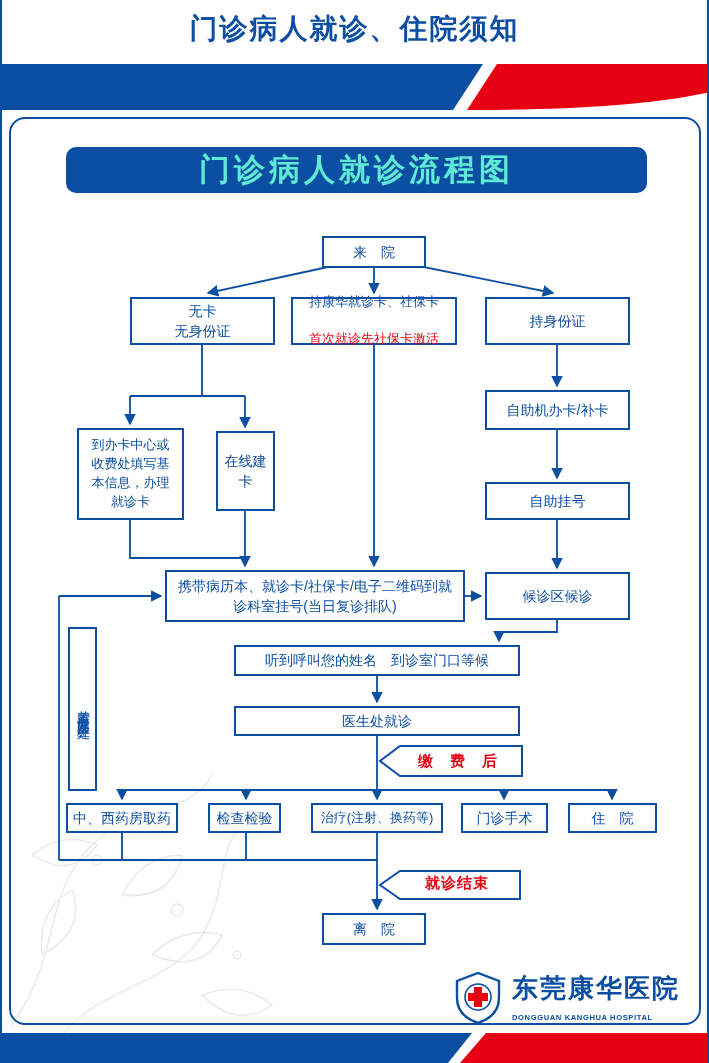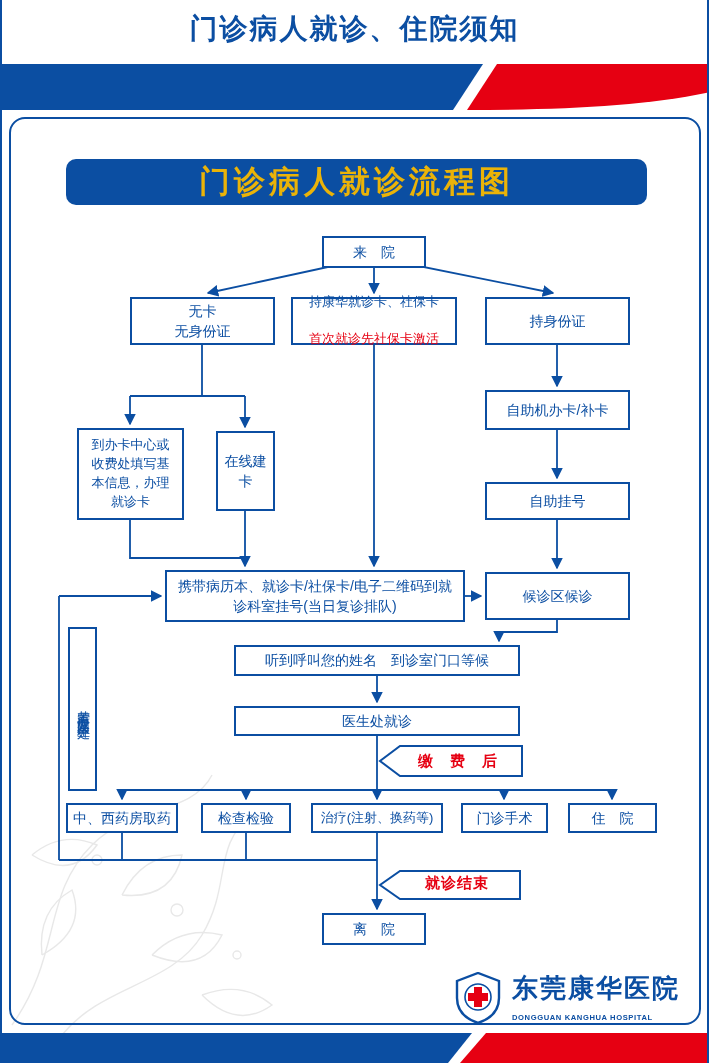--- a/index.html
+++ b/index.html
@@ -13,22 +13,22 @@
     position:absolute;top:10px;left:0;width:100%;text-align:center;
     color:var(--blue);font-size:28px;font-weight:bold;letter-spacing:2px;z-index:3;
   }
   .banner{position:absolute;left:0;z-index:1;}
   .main-border{
     position:absolute;left:7px;top:117px;width:692px;height:908px;box-sizing:border-box;
     border:2px solid var(--blue);border-radius:16px;z-index:1;
   }
   .flow-title{
     position:absolute;left:64px;top:147px;width:581px;height:46px;background:var(--blue);
-    border-radius:10px;color:#eab308;font-size:31px;font-weight:bold;letter-spacing:4px;
-    display:flex;align-items:center;justify-content:center;z-index:3;margin-top:12px;
+    border-radius:10px;color:#5eead4;font-size:31px;font-weight:bold;letter-spacing:4px;
+    display:flex;align-items:center;justify-content:center;z-index:3;
   }
   .node{
     position:absolute;box-sizing:border-box;border:2px solid var(--blue);background:#fff;
     color:var(--blue);display:flex;align-items:center;justify-content:center;text-align:center;
     font-size:14px;line-height:1.45;white-space:pre-line;z-index:3;
   }
   .small{font-size:13px;}
   .vertical{writing-mode:vertical-rl;letter-spacing:2px;font-size:13px;}
   .note-red{color:var(--red);}
   .flag-text{
@@ -139,21 +139,21 @@
 
   <div class="node" style="left:483px;top:572px;width:145px;height:48px;">候诊区候诊</div>
 
   <div class="node" style="left:232px;top:645px;width:286px;height:31px;">听到呼叫您的姓名　到诊室门口等候</div>
 
   <div class="node" style="left:232px;top:706px;width:286px;height:30px;">医生处就诊</div>
 
   <div class="flag-text" style="left:396px;top:748px;width:120px;height:26px;">缴　费　后</div>
 
   <div class="node" style="left:64px;top:803px;width:112px;height:30px;">中、西药房取药</div>
-  <div class="node" style="left:199px;top:803px;width:90px;height:30px;">检查检验</div>
+  <div class="node" style="left:206px;top:803px;width:73px;height:30px;">检查检验</div>
   <div class="node small" style="left:309px;top:803px;width:132px;height:30px;">治疗(注射、换药等)</div>
   <div class="node" style="left:459px;top:803px;width:87px;height:30px;">门诊手术</div>
   <div class="node" style="left:566px;top:803px;width:89px;height:30px;">住　院</div>
 
   <div class="node vertical" style="left:66px;top:627px;width:29px;height:164px;">若需再次返回医生处</div>
 
   <div class="flag-text" style="left:396px;top:873px;width:118px;height:20px;">就诊结束</div>
 
   <div class="node" style="left:320px;top:913px;width:104px;height:32px;">离　院</div>
 

